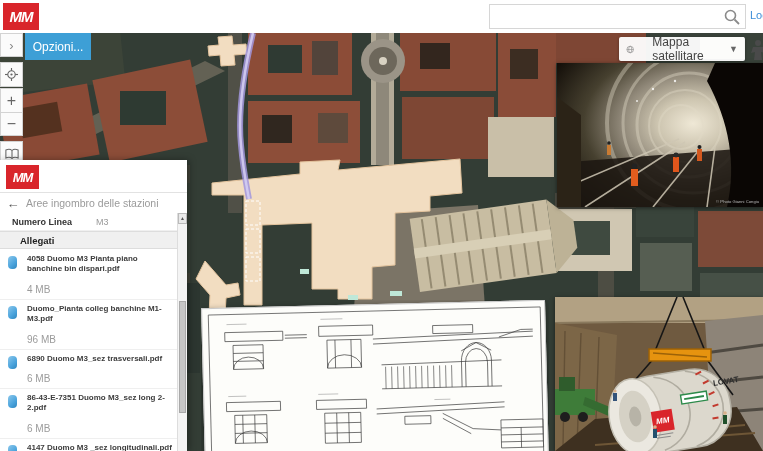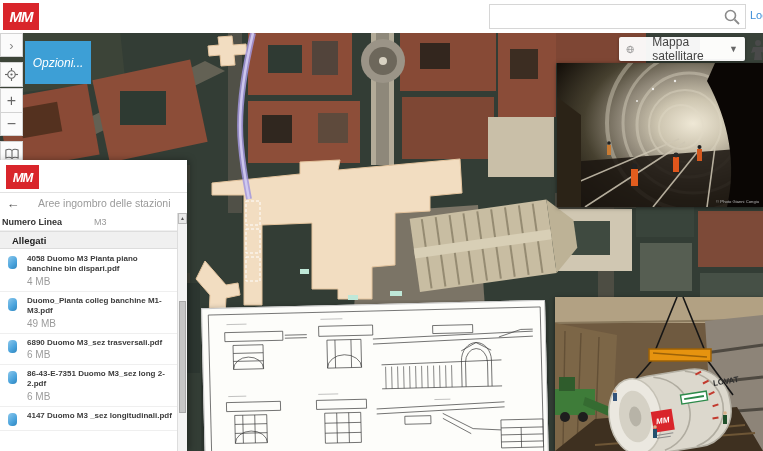--- a/index.html
+++ b/index.html
@@ -26,22 +26,22 @@
 
   
   .ctl{position:absolute;width:23px;background:#fbfbfb;border:1px solid #d3d3d3;color:#666;
     display:flex;align-items:center;justify-content:center;font-size:14px;z-index:20;cursor:pointer;}
   .ctl.chev{left:0;top:33px;height:24px;font-size:13px;color:#888;}
   .ctl.loc{left:0;top:62px;height:25px;}
   .ctl.zin{left:0;top:88px;height:24px;font-size:16px;border-bottom:none;}
   .ctl.zout{left:0;top:112px;height:24px;font-size:16px;}
   .ctl.book{left:0;top:141px;height:25px;}
 
-  .opzioni{position:absolute;left:25px;top:41px;width:66px;height:43px;background:var(--accent-blue);
-    color:#fff;font-size:12px;border:none;z-index:20;display:flex;align-items:center;justify-content:center;cursor:pointer;font-style:italic;}
+  .opzioni{position:absolute;left:25px;top:33px;width:66px;height:27px;background:var(--accent-blue);
+    color:#fff;font-size:12px;border:none;z-index:20;display:flex;align-items:center;justify-content:center;cursor:pointer;}
 
   .basemap{position:absolute;left:619px;top:37px;width:126px;height:24px;background:rgba(255,255,255,.95);
     border-radius:2px;box-shadow:0 1px 3px rgba(0,0,0,.35);display:flex;align-items:center;gap:18px;
     padding:0 7px;font-size:12px;color:#444;z-index:20;cursor:pointer;}
   .basemap .caret{margin-left:auto;font-size:9px;color:#666;}
   .pegman{position:absolute;left:749px;top:39px;width:20px;height:22px;z-index:20;}
 
   
   .inset{position:absolute;z-index:15;box-shadow:0 1px 4px rgba(0,0,0,.5);overflow:hidden;}
   .inset.tunnel{left:557px;top:63px;width:206px;height:144px;}
@@ -50,31 +50,31 @@
   .sheet{position:absolute;left:2px;top:4px;width:344px;height:160px;background:#fdfdfa;border:1px solid #c9c9c9;
     transform:rotate(-1.4deg);box-shadow:0 2px 6px rgba(0,0,0,.45);}
 
   
   .panel{position:absolute;left:0;top:160px;width:187px;height:291px;background:#fff;z-index:25;
     box-shadow:2px 0 7px rgba(0,0,0,.35);font-family:"Liberation Sans",sans-serif;}
   .panel-head{position:relative;height:33px;border-bottom:1px solid #e2e2e2;}
   .mm-logo.panel-l{left:6px;top:5px;width:33px;height:24px;font-size:13px;position:absolute;}
   .titlebar{position:relative;height:20px;display:flex;align-items:center;}
   .back{width:26px;text-align:center;font-size:13px;color:#555;cursor:pointer;}
-  .ptitle{font-size:10.5px;color:#9a9a9a;margin-left:12px;}
+  .ptitle{font-size:10.5px;color:#9a9a9a;}
   .fieldrow{height:18px;display:flex;align-items:center;font-size:9px;border-bottom:1px solid #f0f0f0;}
-  .flabel{font-weight:700;color:#333;margin-left:2px;}
-  .fvalue{color:#999;margin-left:32px;}
+  .flabel{font-weight:700;color:#333;margin-left:12px;}
+  .fvalue{color:#999;margin-left:24px;}
   .sechead{height:18px;background:#f0f0f0;border-top:1px solid #ddd;border-bottom:1px solid #ddd;
-    font-size:9.5px;font-weight:700;color:#222;line-height:18px;padding-left:12px;}
+    font-size:9.5px;font-weight:700;color:#222;line-height:18px;padding-left:20px;}
   ul.atts{list-style:none;position:absolute;left:0;right:10px;top:90px;bottom:0;overflow:hidden;}
   li.att{display:flex;padding:4px 4px 4px 8px;border-bottom:1px solid #efefef;cursor:pointer;}
   .clip{flex:0 0 9px;width:9px;height:13px;margin:2px 10px 0 0;border-radius:4px;
     background:linear-gradient(135deg,#8cc8ec,var(--attachment-blue) 60%,#2f85bd);}
-  .att-txt{display:flex;flex-direction:column;}
+  .att-txt{display:flex;flex-direction:column;gap:8px;}
   .att-name{font-size:8px;font-weight:700;color:#3c3c3c;line-height:1.3;}
   .att-size{font-size:10px;color:#9b9b9b;margin-top:1px;}
 
   
   .pscroll{position:absolute;right:0;top:53px;bottom:0;width:10px;background:#f4f4f4;border-left:1px solid #ddd;}
   .pscroll .up{position:absolute;top:0;left:0;width:9px;height:11px;background:#e9e9e9;border:1px solid #bbb;
     font-size:5px;color:#555;text-align:center;line-height:9px;cursor:pointer;}
   .pscroll .thumb{position:absolute;top:88px;left:1px;width:7px;height:112px;background:#c6c6c6;border:1px solid #a9a9a9;cursor:grab;}
 </style>
 </head>
@@ -437,21 +437,21 @@
         <span class="clip"></span>
         <span class="att-txt">
           <span class="att-name">4058 Duomo M3 Pianta piano banchine bin dispari.pdf</span>
           <span class="att-size">4 MB</span>
         </span>
       </li>
       <li class="att">
         <span class="clip"></span>
         <span class="att-txt">
           <span class="att-name">Duomo_Pianta colleg banchine M1-M3.pdf</span>
-          <span class="att-size">49 MB</span>
+          <span class="att-size">96 MB</span>
         </span>
       </li>
       <li class="att">
         <span class="clip"></span>
         <span class="att-txt">
           <span class="att-name">6890 Duomo M3_sez trasversali.pdf</span>
           <span class="att-size">6 MB</span>
         </span>
       </li>
       <li class="att">

